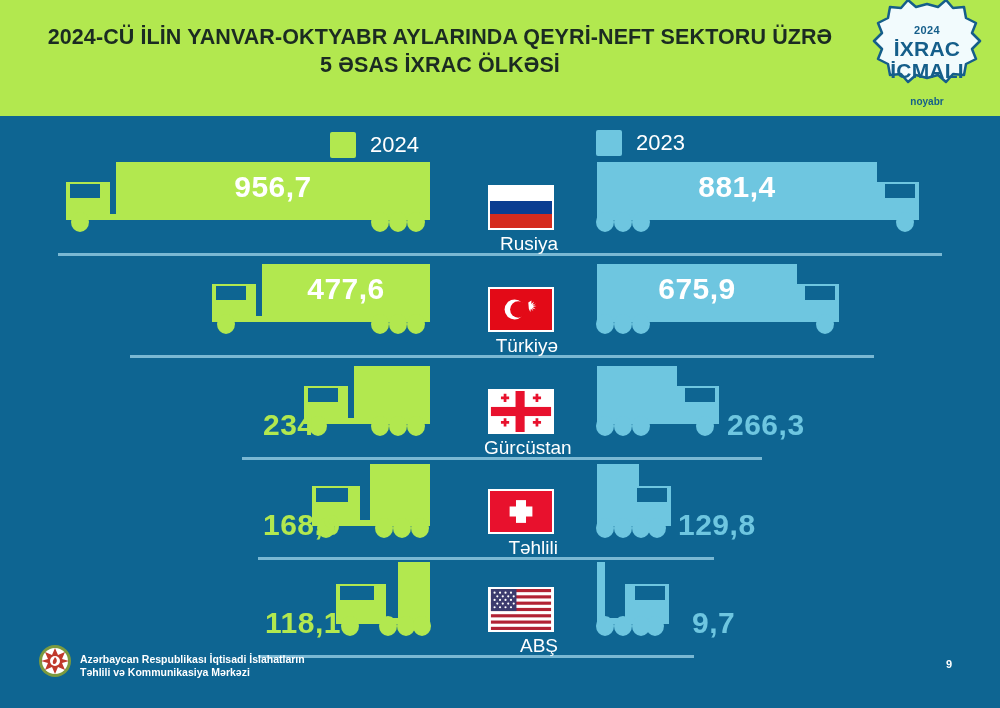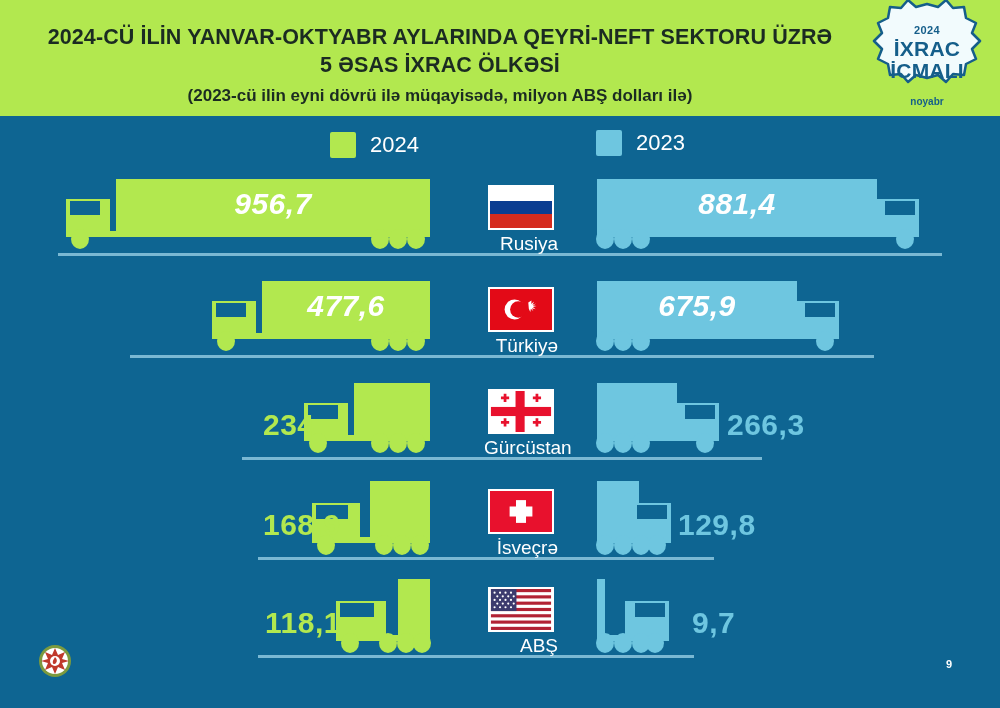--- a/index.html
+++ b/index.html
@@ -71,21 +71,21 @@
   }
   .flag{
     width:66px;height:45px;margin:0 auto;border:2px solid #ffffff;
     box-sizing:border-box;position:relative;overflow:hidden;background:#fff;
   }
   .cname{
     color:#ffffff;font-size:19px;line-height:24px;margin-top:2px;white-space:nowrap;
   }
 
   
-  .truck{position:absolute;bottom:9px;height:78px;font-style:italic;}
+  .truck{position:absolute;bottom:26px;height:78px;}
   .truck svg{display:block;overflow:visible;}
   .valin{
     position:absolute;top:0;height:100%;display:flex;align-items:center;
     justify-content:center;color:#ffffff;font-size:30px;font-weight:bold;
     letter-spacing:.5px;
   }
   .valout{
     position:absolute;bottom:26px;font-size:30px;font-weight:bold;letter-spacing:.5px;
   }
   .valout.green{color:#b2e84f;margin-left:41px;}
@@ -107,21 +107,20 @@
 </style>
 </head>
 <body>
 
 <div id="page">
 
   <div id="header">
     <div id="header-text">
       <div id="title-l1">2024-CÜ İLİN YANVAR-OKTYABR AYLARINDA QEYRİ-NEFT SEKTORU ÜZRƏ</div>
       <div id="title-l2">5 ƏSAS İXRAC ÖLKƏSİ</div>
-      <div id="subtitle">(2023-cü ilin eyni dövrü ilə müqayisədə, milyon ABŞ dolları ilə)</div>
     </div>
 
     <div id="badge">
       <svg width="130" height="150" viewBox="0 0 130 150">
         <path d="M52 104 L40 148 L56 140 L66 150 L72 106 Z" fill="#b2e84f"></path>
         <path d="M78 104 L92 148 L76 140 L66 150 L60 106 Z" fill="#b2e84f"></path>
         <path d="M65 8
                  L76 11 L84 4 L91 12 L102 11 L104 22 L114 27 L110 37 L118 45
                  L110 53 L114 63 L104 68 L102 79 L91 78 L84 86 L76 79 L65 82
                  L54 79 L46 86 L39 78 L28 79 L26 68 L16 63 L20 53 L12 45
@@ -311,21 +310,21 @@
       </div>
       <div class="valout blue" style="left:678px;">129,8</div>
 
       <div class="flagbox">
         <div class="flag" style="background:#e8112d">
           <svg viewBox="0 0 66 45" width="62" height="41" style="position:absolute;left:0;top:0">
             <rect x="27.5" y="10" width="11" height="25" fill="#ffffff"></rect>
             <rect x="20.5" y="17" width="25" height="11" fill="#ffffff"></rect>
           </svg>
         </div>
-        <div class="cname">İsveçrə</div>
+        <div class="cname">Təhlili</div>
       </div>
     </div>
 
     <div class="row" style="top:450px">
       <div class="ground" style="left:258px;width:436px"></div>
 
       <div class="truck" style="left:330px;width:100px">
         <svg width="100" height="78" viewBox="0 0 100 78" preserveAspectRatio="none">
           <rect x="68" y="0" width="32" height="56" fill="#b2e84f"></rect>
           <path d="M6 22 h50 v34 h-50 z" fill="#b2e84f"></path>
@@ -396,17 +395,21 @@
     </div>
 
     <div id="footer">
       <svg id="logo" viewBox="0 0 34 34">
         <circle cx="17" cy="17" r="16" fill="#7c9a3e"></circle>
         <circle cx="17" cy="17" r="13" fill="#ffffff"></circle>
         <path d="M17 4 L20 11 L27 8 L24 15 L31 17 L24 19 L27 26 L20 23 L17 30 L14 23 L7 26 L10 19 L3 17 L10 15 L7 8 L14 11 Z" fill="#c0392b"></path>
         <circle cx="17" cy="17" r="5" fill="#ffffff"></circle>
         <path d="M17 13 c2 2 2.5 4 1 6 c-1.2 1.5 -3 1.2 -3.2 -.6 c-.2 -1.8 1.2 -3.4 2.2 -5.4 z" fill="#c0392b"></path>
       </svg>
+      <div id="org">
+        <div>Azərbaycan Respublikası İqtisadi İslahatların</div>
+        <div>Təhlili və Kommunikasiya Mərkəzi</div>
+      </div>
       <div id="pageno">9</div>
     </div>
 
   </div>
 </div>
 
 </body></html>

